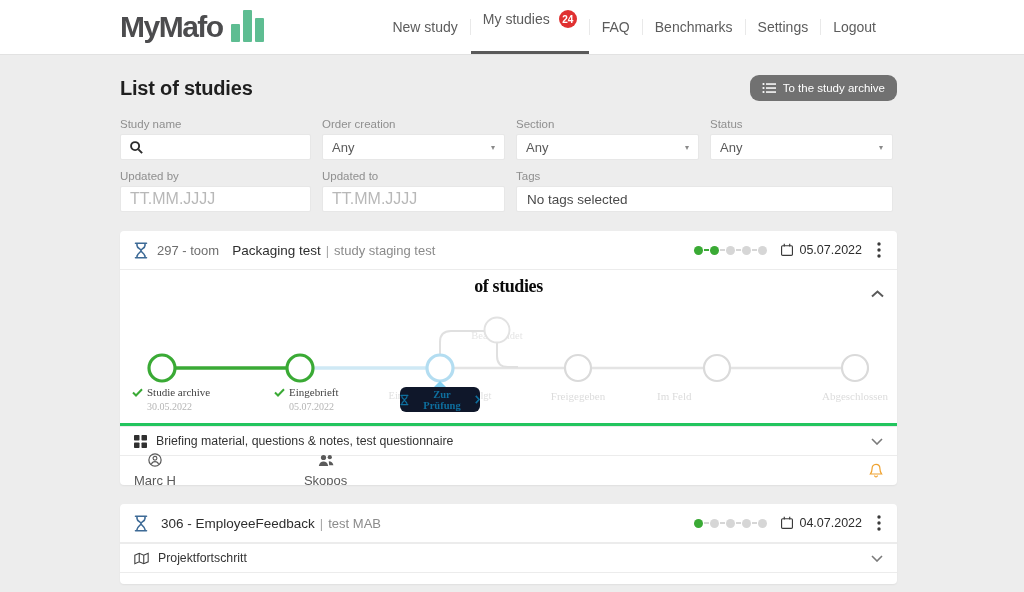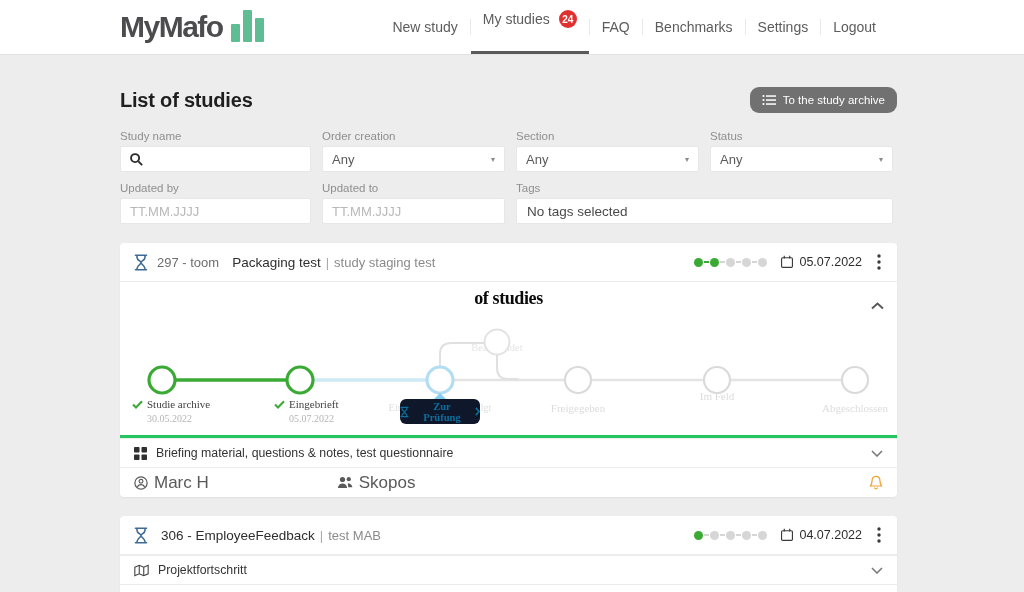--- a/index.html
+++ b/index.html
@@ -18,37 +18,37 @@
   .logo-bars i:nth-child(3){ height:24px; }
   nav { margin-left:auto; margin-right:136px; display:flex; align-items:center; height:100%; }
   .nav-item { display:flex; align-items:center; height:100%; padding:16px 12px; font-size:14px; color:#5c5c5c; cursor:pointer; white-space:nowrap; }
   .nav-item.active { border-bottom:3px solid #5a5a5a; padding-top:3px; }
   .nav-sep { width:1px; height:16px; background:#e9e9e9; }
   .badge { width:18px; height:18px; border-radius:50%; background:#e03131; color:#fff; font-size:10px; font-weight:700; display:flex; align-items:center; justify-content:center; margin-left:9px; }
 
   
   main { background:#ededed; height:537px; overflow:hidden; }
   .content { margin-left:120px; width:777px; }
-  .page-head { display:flex; align-items:center; padding-top:32px; }
+  .page-head { display:flex; align-items:center; padding-top:20px; }
   h1 { font-size:20px; font-weight:700; color:#1f1f1f; letter-spacing:-0.2px; }
   .archive-btn { margin-left:auto; background:#717171; color:#fff; border:none; border-radius:9px; height:26px; padding:0 12px; font-size:11.5px; font-family:inherit; display:flex; align-items:center; gap:7px; cursor:pointer; }
 
   
   .filters { margin-top:17px; }
   .f-row { display:flex; gap:11px; margin-bottom:10px; }
   .f-col { display:flex; flex-direction:column; }
   .f-col label { font-size:11.5px; color:#8f8f8f; margin-bottom:4px; }
   .w1 { width:191px; } .w2 { width:183px; } .w-tags { width:377px; }
   .field { height:26px; background:#fff; border:1px solid #e7e7e7; border-radius:2px; display:flex; align-items:center; }
   .search-box { padding:0 8px; gap:6px; }
   .search-box input { border:none; outline:none; flex:1; font-size:13px; color:#333; font-family:inherit; background:transparent; min-width:0; }
   .select { padding:0 9px; justify-content:space-between; cursor:pointer; }
   .select .sel-val { font-size:13px; color:#5a5a5a; }
   .caret { font-size:8px; color:#8a8a8a; }
-  .date-field input { border:none; outline:none; width:100%; padding:0 9px; font-size:13px; color:#333; font-family:inherit; background:transparent; }
+  .date-field input { border:none; outline:none; width:100%; padding:0 9px; font-size:16px; color:#333; font-family:inherit; background:transparent; }
   .date-field input::placeholder { color:#b8b8b8; }
   .tags-field { padding:0 10px; }
   .tags-field span { font-size:13.5px; color:#4a4a4a; }
 
   
   .card { background:#fff; border-radius:4px; margin-top:19px; box-shadow:0 1px 2px rgba(0,0,0,0.06); overflow:hidden; }
   .card-head { height:39px; display:flex; align-items:center; padding:0 14px; border-bottom:1px solid #ececec; }
   .study-id { font-size:13px; color:#6e6e6e; margin-left:9px; white-space:nowrap; }
   .study-title { font-size:13.5px; color:#2e2e2e; margin-left:13px; white-space:nowrap; }
   .study-sep { color:#a9a9a9; font-size:13px; margin:0 5px; }
@@ -71,34 +71,34 @@
   .step-line { display:flex; align-items:center; gap:4px; }
   .step-date { font-size:10px; margin-top:3px; margin-left:15px; }
   .step.done .step-label { color:#3f3f3f; }
   .step.done .step-date { color:#b5b5b5; }
   .step.pending .step-label { color:#dcdcdc; }
   .step.active .step-label { color:#e0e0e0; }
   .s0 { left:12px; top:116px; }
   .s1 { left:154px; top:116px; }
   .s2 { left:235px; width:170px; top:120px; text-align:center; font-size:10.5px; }
   .s3 { left:398px; width:120px; top:120px; text-align:center; }
-  .s4 { left:537px; width:120px; top:108px; text-align:center; }
+  .s4 { left:537px; width:120px; top:120px; text-align:left; }
   .s5 { left:675px; width:120px; top:120px; text-align:center; }
   .action-btn { position:absolute; left:280px; top:117px; width:80px; height:25px; background:#0f172a; border:none; border-radius:6px; display:flex; align-items:center; justify-content:center; gap:5px; font-size:10.5px; font-weight:600; color:#0e6f9e; font-family:inherit; cursor:pointer; }
   .action-btn::before { content:""; position:absolute; top:-6px; left:34px; border-left:6px solid transparent; border-right:6px solid transparent; border-bottom:6px solid #84cff0; }
   .collapse-btn { position:absolute; right:10px; top:11px; cursor:pointer; padding:3px; }
 
   
   .row { display:flex; align-items:center; padding:0 14px; border-top:1px solid #ececec; }
   .row:first-of-type { border-top:none; }
   .sec-row { height:29px; }
   .sec-label { font-size:12.3px; color:#333; margin-left:9px; }
   .row-spacer { flex:1; }
   .people-row { height:30px; }
-  .person-group { display:flex; align-items:center; gap:6px; font-size:17px; color:#5a5a5a; }
+  .person-group { display:flex; align-items:center; gap:6px; font-size:13px; color:#5a5a5a;flex-direction:column; }
   .agency-group { margin-left:128px; }
   .stub-row { height:12px; }
 </style>
 </head>
 <body>
 
 <div class="viewport">
 
   <header>
     <div class="logo">

